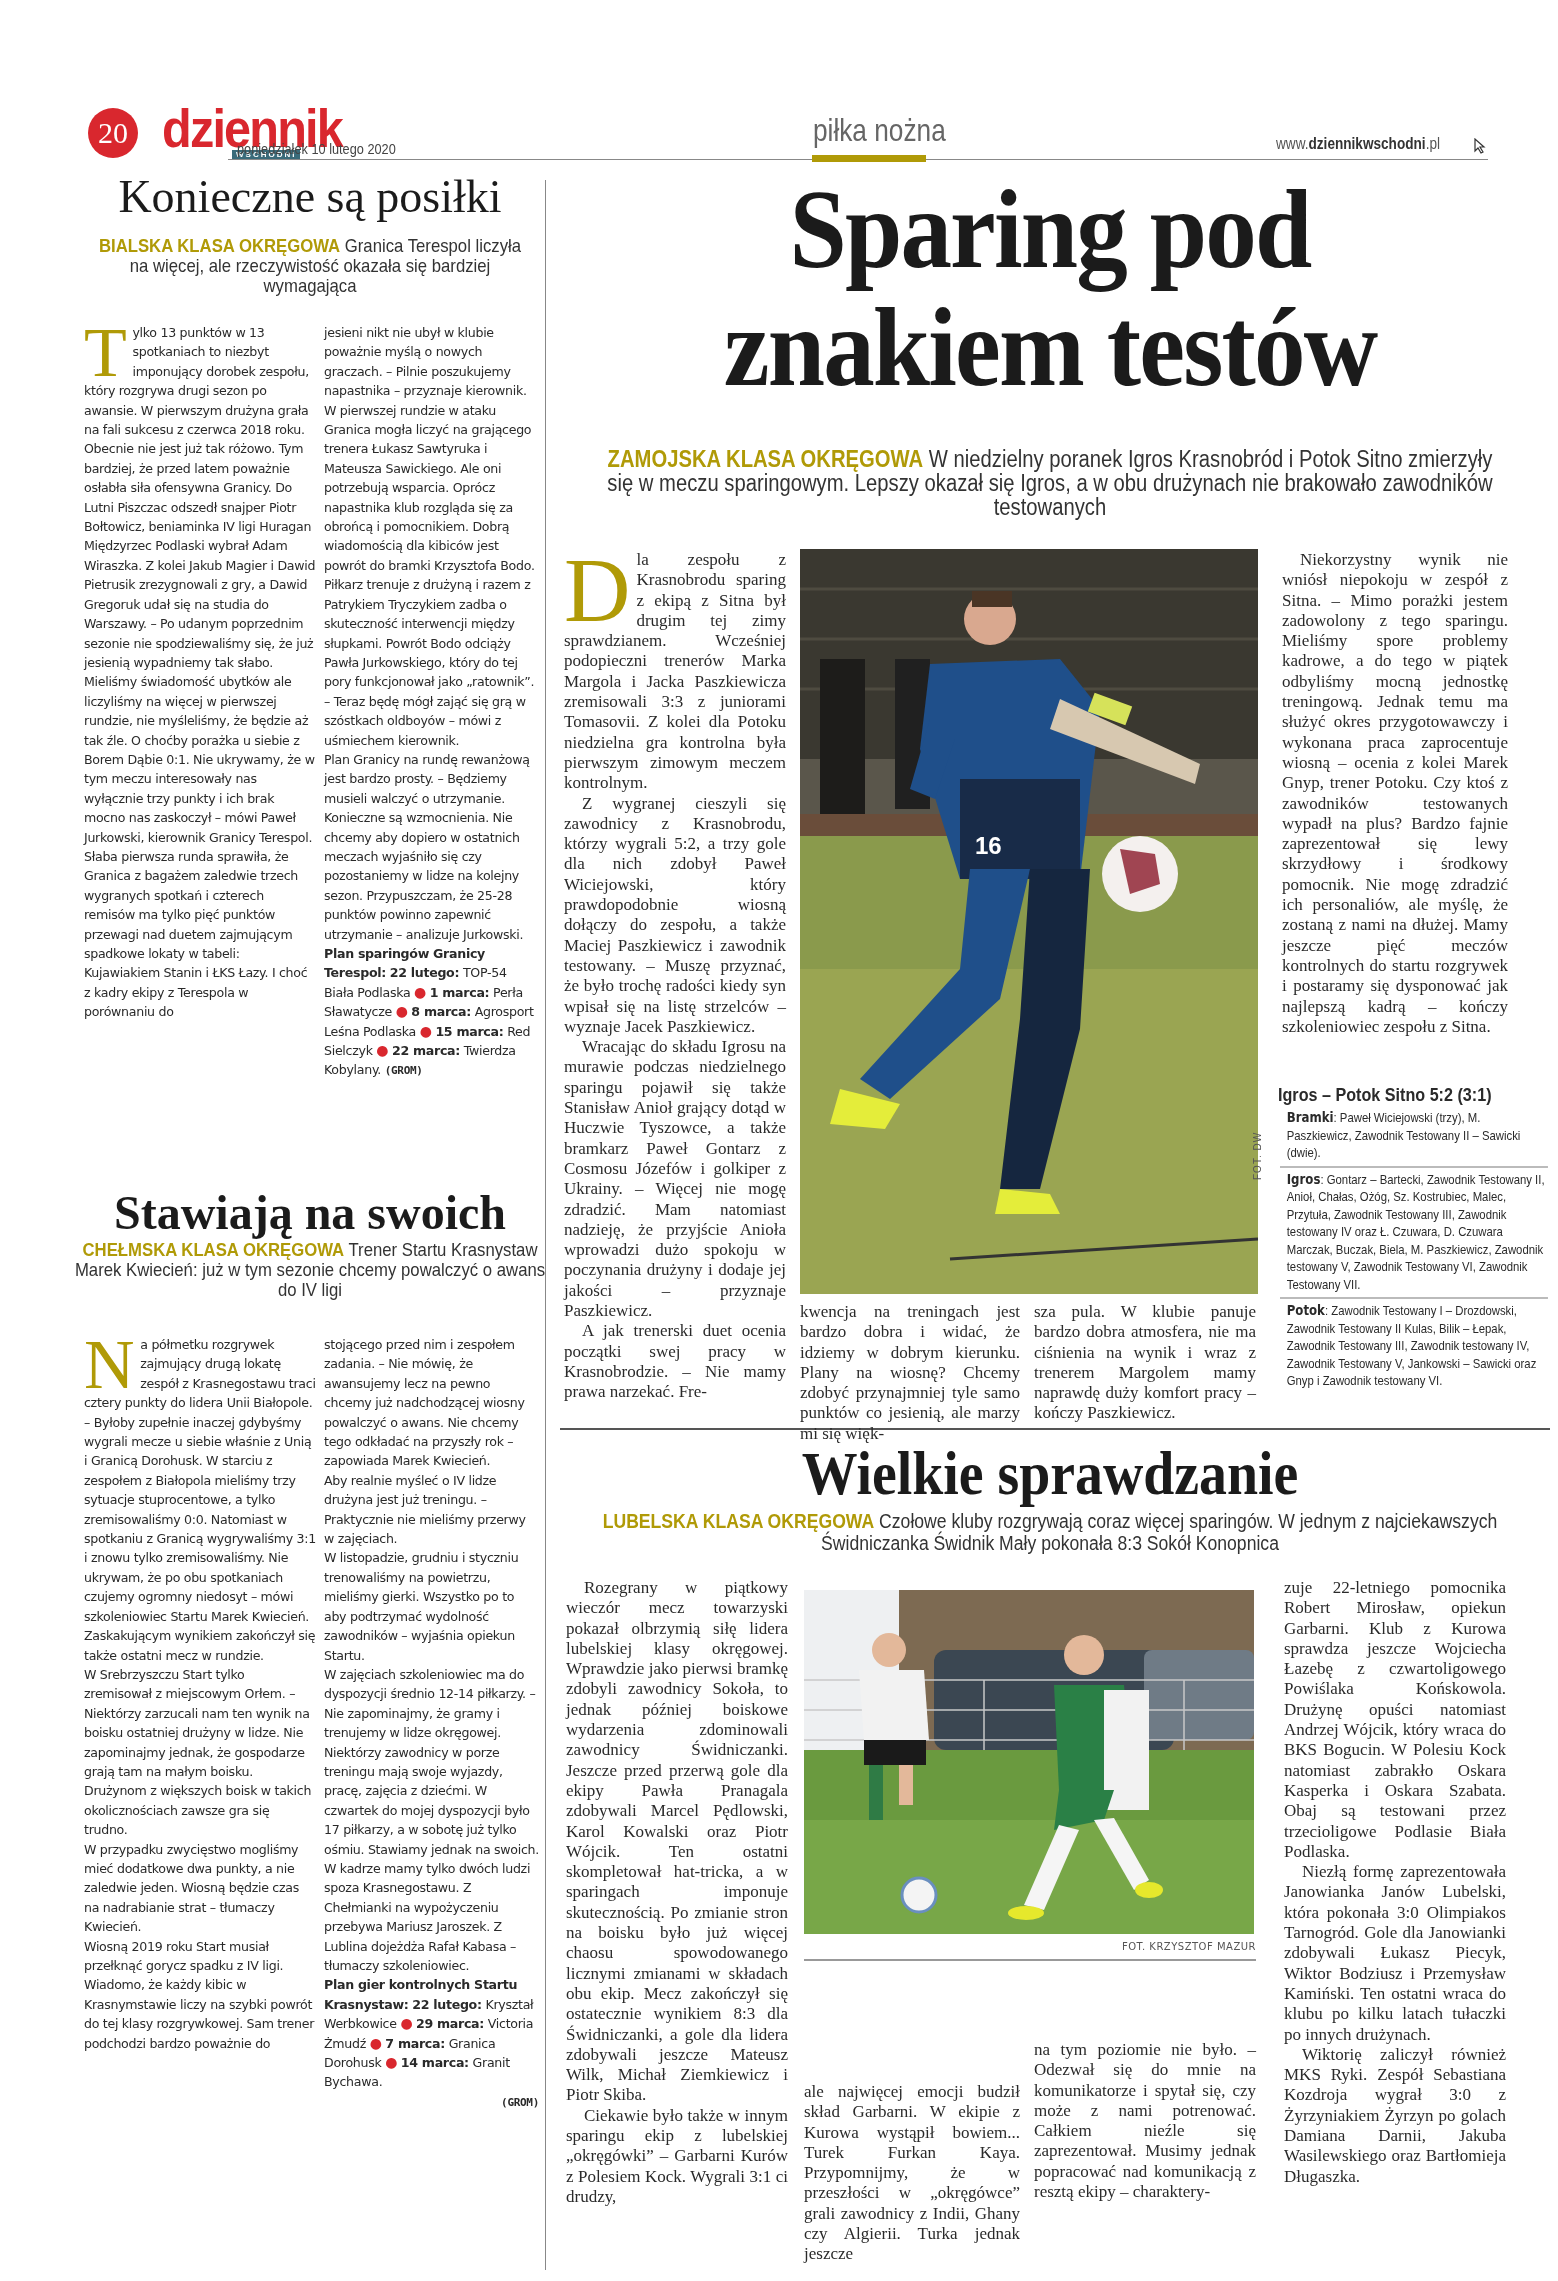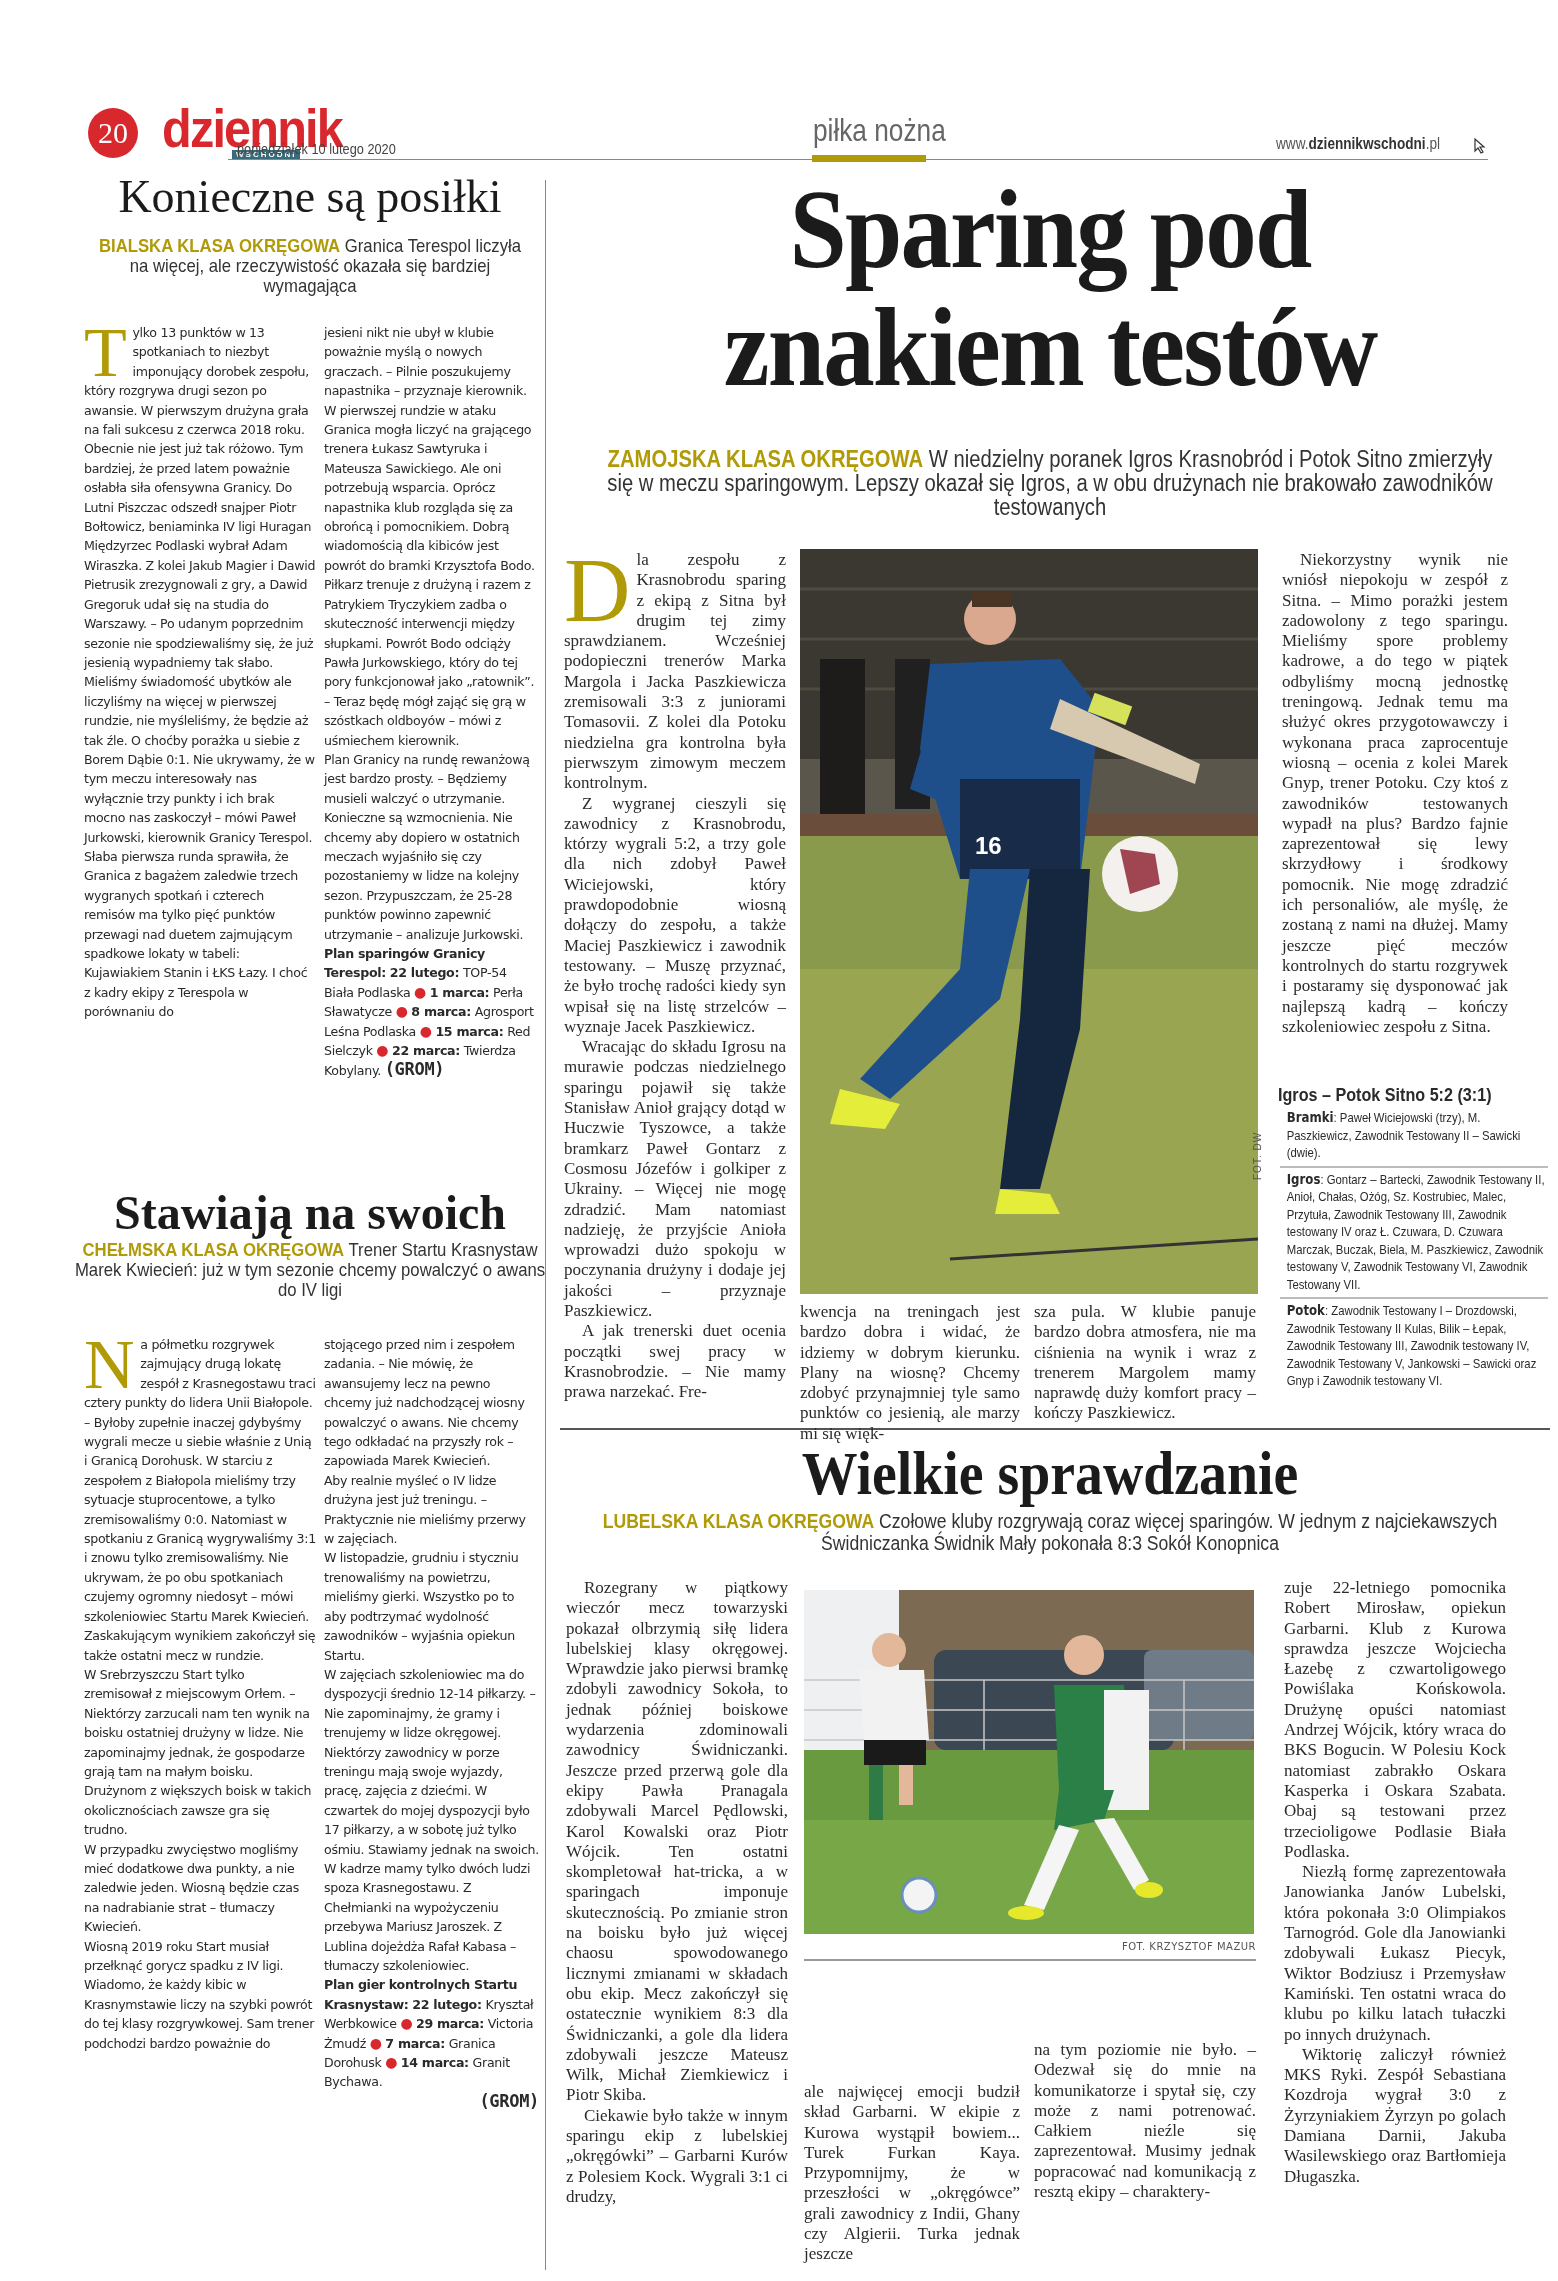--- a/index.html
+++ b/index.html
@@ -42,21 +42,21 @@
   .col-serif { font-family: "Liberation Serif", serif; font-size: 17px; line-height: 20.3px; color: #2a2a2a; text-align: justify; hyphens: auto; }
   .col-serif p { text-indent: 18px; }
   .col-serif p.first { text-indent: 0; }
   .col-sans p { margin: 0; }
 
   .dropcap { float: left; font-family: "Liberation Serif", serif; color: #b09a07; margin-right: 6px; }
   .dc-sans { font-size: 70px; line-height: 56px; margin-top: 2px; font-weight: normal; }
   .dc-serif { font-size: 92px; line-height: 76px; margin-top: 2px; }
 
   .bullet { color: #d9272e; font-size: 14px; }
-  .grom { font-weight: bold; font-family: "DejaVu Sans Mono", monospace; font-size: 17px; }
+  .grom { font-weight: bold; font-family: "DejaVu Sans Mono", monospace; font-size: 11px; }
 
   
   .photo { overflow: hidden; }
   .photo1 { left: 800px; top: 549px; width: 458px; height: 745px; text-align: center; }
   .photo2 { left: 804px; top: 1590px; width: 450px; height: 344px; }
   .credit-vert { left: 1252px; top: 1180px; font-size: 10px; color: #555; transform: rotate(-90deg); transform-origin: left top; letter-spacing: 1px; }
 
   .caption { left: 804px; top: 1938px; width: 452px; font-family: "DejaVu Sans", sans-serif; font-size: 14px; line-height: 18px; color: #333; border-bottom: 2px solid #999; padding-bottom: 3px; }
   .caption .cr { float: right; font-size: 10px; letter-spacing: 0.5px; color: #555; margin-top: 0; }
 

